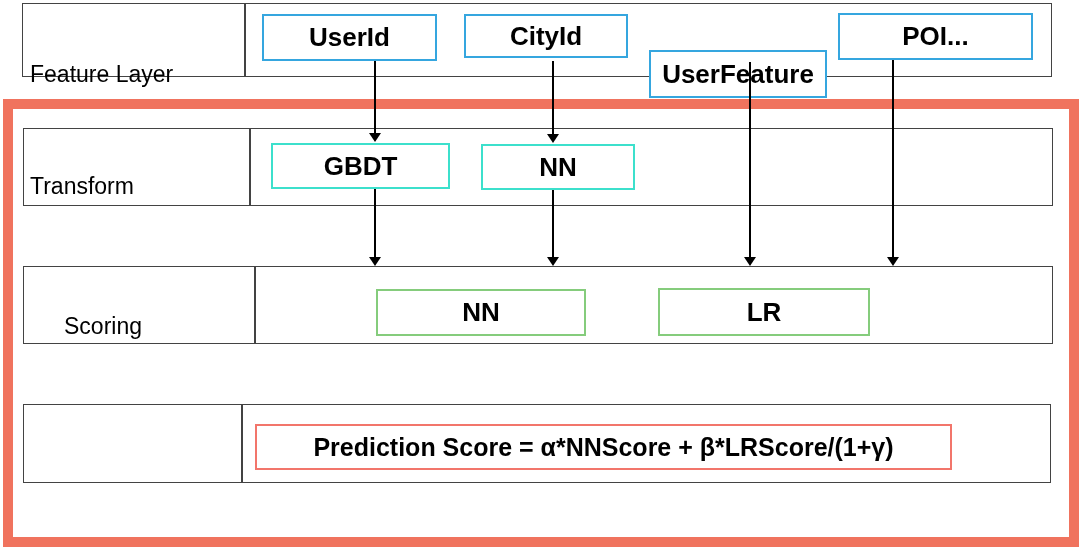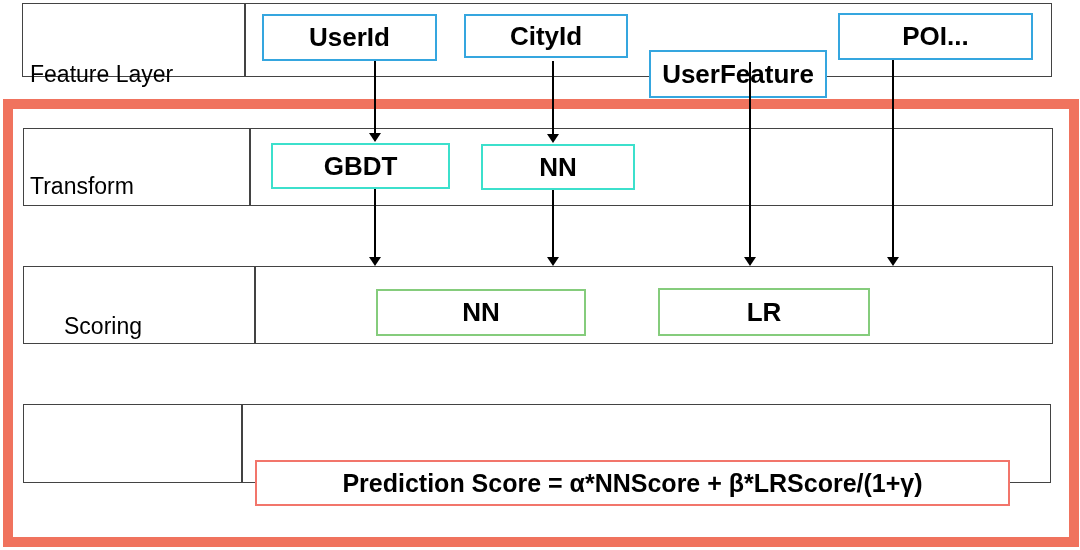--- a/index.html
+++ b/index.html
@@ -115,21 +115,21 @@
   <div class="node node-feature" style="left:464px; top:14px; width:164px; height:44px;text-align:right;">CityId</div>
   <div class="node node-feature" style="left:649px; top:14px; width:178px; height:48px;margin-top:36px;">UserFeature</div>
   <div class="node node-feature" style="left:838px; top:13px; width:195px; height:47px;">POI...</div>
 
   <div class="node node-transform" style="left:271px; top:143px; width:179px; height:46px;">GBDT</div>
   <div class="node node-transform" style="left:481px; top:144px; width:154px; height:46px;">NN</div>
 
   <div class="node node-scoring" style="left:376px; top:289px; width:210px; height:47px;">NN</div>
   <div class="node node-scoring" style="left:658px; top:288px; width:212px; height:48px;">LR</div>
 
-  <div class="node node-formula" style="left:255px; top:424px; width:755px; height:46px;margin-top:36px;">Prediction Score = α*NNScore + β*LRScore/(1+γ)</div>
+  <div class="node node-formula" style="left:255px; top:424px; width:697px; height:46px;">Prediction Score = α*NNScore + β*LRScore/(1+γ)</div>
 
   <div class="arrow" style="left:369px; top:61px; height:81px;">
     <div class="shaft"></div>
       <div class="head"></div>
   </div>
   <div class="arrow" style="left:547px; top:61px; height:82px;">
     <div class="shaft"></div>
       <div class="head"></div>
   </div>
   <div class="arrow" style="left:369px; top:189px; height:77px;">

